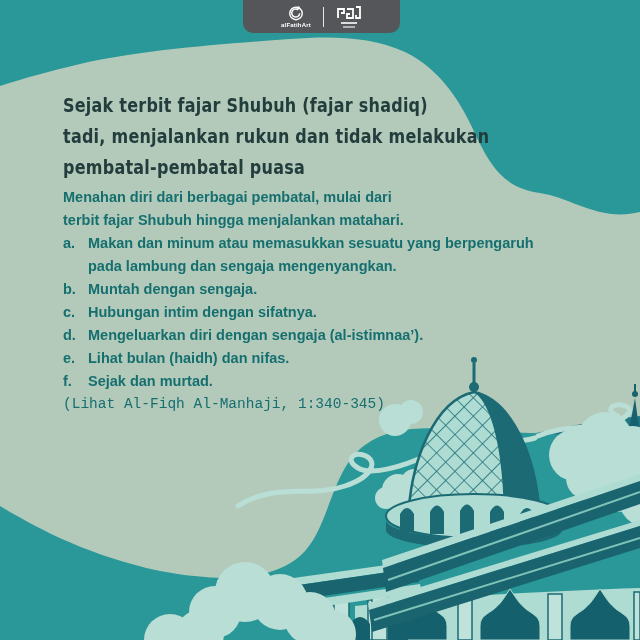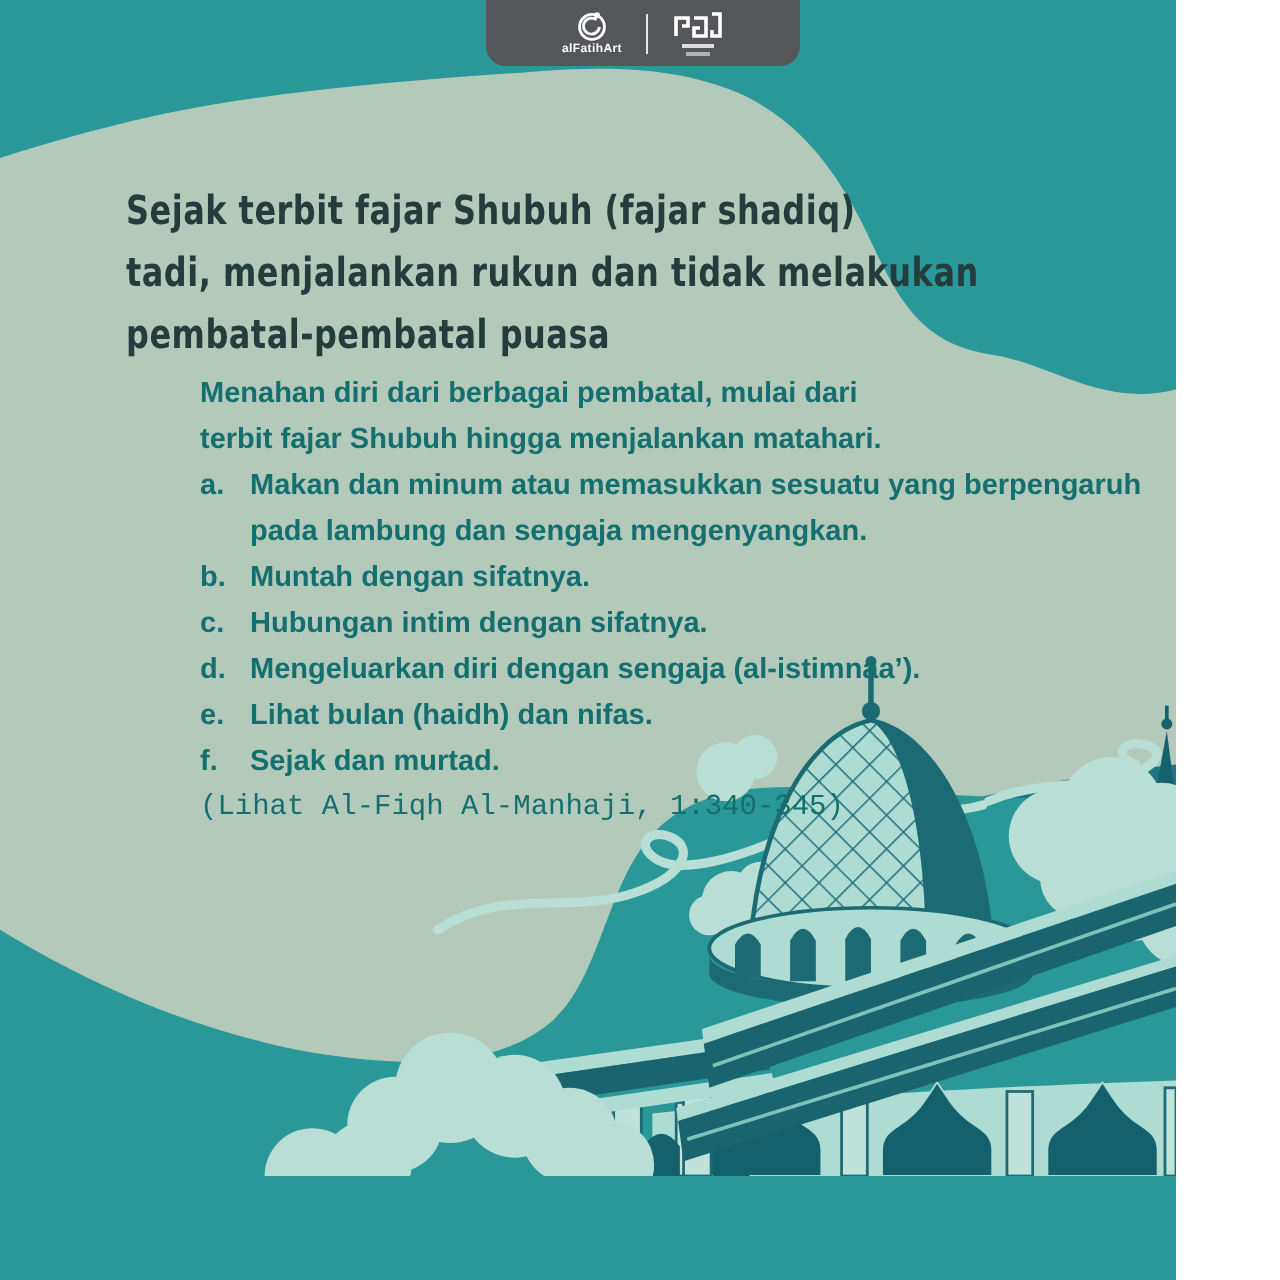--- a/index.html
+++ b/index.html
@@ -1,18 +1,18 @@
 <!DOCTYPE html>
 <html><head>
 <meta charset="utf-8">
 <style>
   html,body{margin:0;padding:0;}
   .canvas{
     position:relative;
-    width:588px;height:640px;
+    width:640px;height:640px;
     overflow:hidden;
     background:#2a9898;
     font-family:"Liberation Sans",sans-serif;
   }
   .scene{position:absolute;inset:0;}
   
   .badge{
     position:absolute;left:243px;top:0;width:157px;height:33px;
     background:#55565a;border-radius:0 0 10px 10px;
     display:flex;align-items:center;justify-content:center;gap:12px;
@@ -30,21 +30,21 @@
     position:absolute;left:63px;top:90px;
     font-family:"DejaVu Sans",sans-serif;
     color:#223d3c;font-weight:700;font-size:20px;line-height:31px;
   }
   .heading .hline{
     white-space:nowrap;transform:scaleX(.8);transform-origin:0 50%;
     letter-spacing:.3px;
   }
   .body-block{
     position:absolute;left:63px;top:186px;width:478px;
-    color:#156f6e;font-weight:700;font-size:14.5px;line-height:23px;margin-left:37px;
+    color:#156f6e;font-weight:700;font-size:14.5px;line-height:23px;
   }
   .body-block .iline{white-space:nowrap;}
   .item{display:grid;grid-template-columns:25px 1fr;}
   .citation{font-weight:400;white-space:nowrap;font-family:Liberation Mono, monospace;}
 </style>
 </head>
 <body>
 
 <div class="canvas">
 
@@ -197,21 +197,21 @@
     <div class="body-block">
       <div class="iline">Menahan diri dari berbagai pembatal, mulai dari</div>
       <div class="iline">terbit fajar Shubuh hingga menjalankan matahari.</div>
 
       <div class="item">
         <span>a.</span>
         <span>Makan dan minum atau memasukkan sesuatu yang berpengaruh pada lambung dan sengaja mengenyangkan.</span>
       </div>
       <div class="item">
         <span>b.</span>
-        <span>Muntah dengan sifatnya.</span>
+        <span>Muntah dengan sengaja.</span>
       </div>
       <div class="item">
         <span>c.</span>
         <span>Hubungan intim dengan sifatnya.</span>
       </div>
       <div class="item">
         <span>d.</span>
         <span>Mengeluarkan diri dengan sengaja (al-istimnaa’).</span>
       </div>
       <div class="item">

